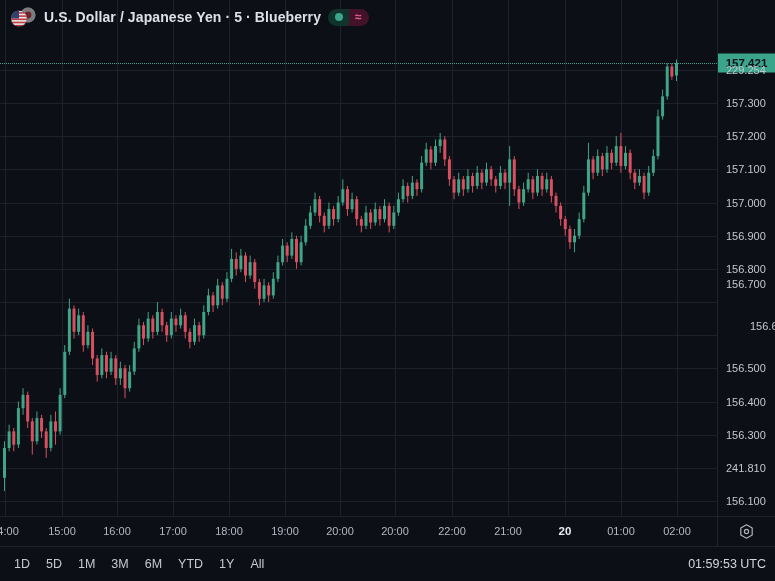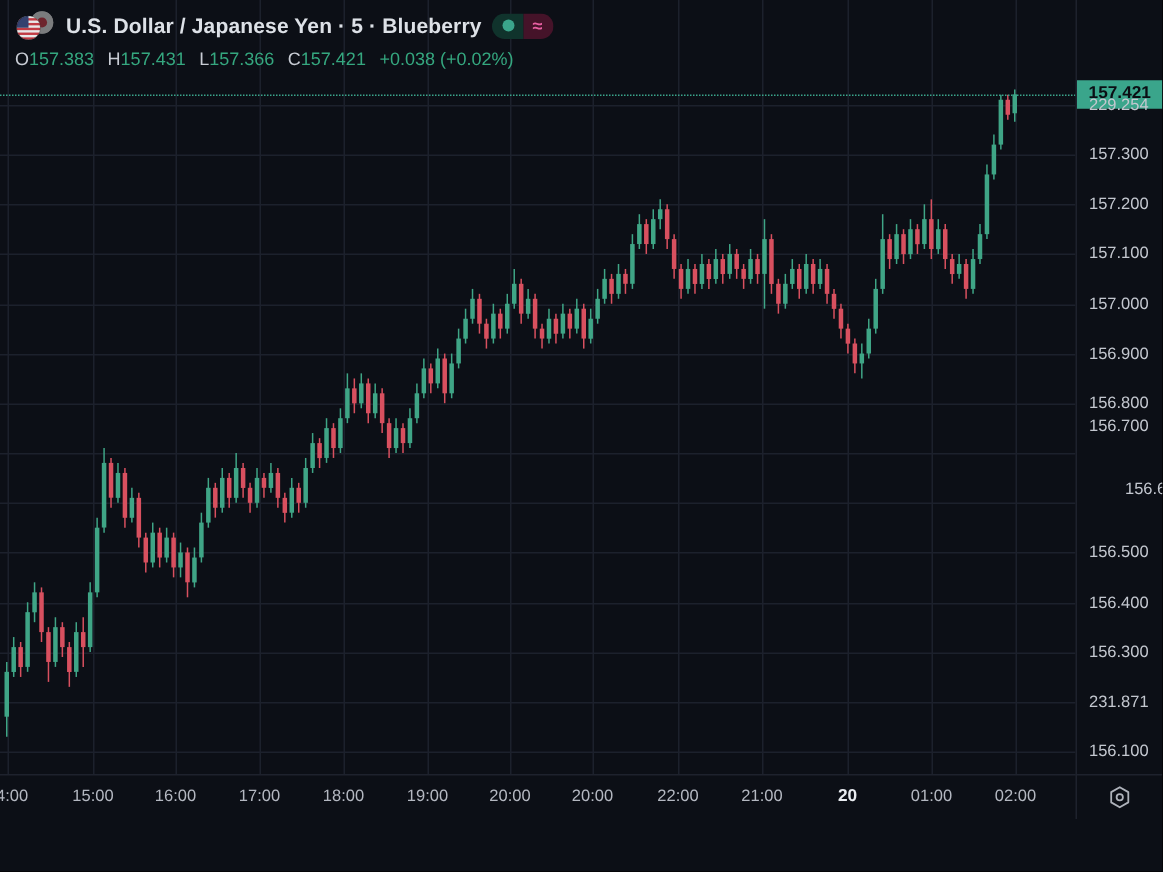--- a/index.html
+++ b/index.html
@@ -414,45 +414,38 @@
         <span class="title">U.S. Dollar / Japanese Yen · 5 · Blueberry</span>
         <span class="badge">
           <span class="seg1">
               <span class="dot"></span>
             </span>
           <span class="seg2">
               <span class="approx">≈</span>
             </span>
         </span>
       </div>
-      <div class="ohlc-row">
-        <span><span class="lab">O</span><span class="val">157.383</span></span>
-        <span><span class="lab">H</span><span class="val">157.431</span></span>
-        <span><span class="lab">L</span><span class="val">157.366</span></span>
-        <span><span class="lab">C</span><span class="val">157.421</span></span>
-        <span class="val">+0.038 (+0.02%)</span>
-      </div>
     </div>
   </div>
 
   <div class="paxis" id="paxis">
     <div class="price-tag" id="price-tag" style="top: 62.8683px;">157.421</div>
   <div class="p-label" style="top: 69.8333px;">229.254</div>
       <div class="p-label" style="top: 103px;">157.300</div>
       <div class="p-label" style="top: 136.167px;">157.200</div>
       <div class="p-label" style="top: 169.333px;">157.100</div>
       <div class="p-label" style="top: 202.5px;">157.000</div>
       <div class="p-label" style="top: 235.667px;">156.900</div>
       <div class="p-label" style="top: 268.833px; text-align: right;">156.800</div>
       <div class="p-label" style="top: 284px;">156.700</div>
       <div class="p-label" style="top: 326px; margin-left: 24px;">156.600</div>
       <div class="p-label" style="top: 368.334px;">156.500</div>
       <div class="p-label" style="top: 401.5px;">156.400</div>
       <div class="p-label" style="top: 434.667px;">156.300</div>
-      <div class="p-label" style="top: 467.834px;">231.871</div>
+      <div class="p-label" style="top: 467.834px;">241.810</div>
       <div class="p-label" style="top: 501px;">156.100</div>
     </div>
 
   <div class="taxis" id="taxis">
       <div class="t-label" style="left: 5px;">14:00</div>
       <div class="t-label" style="left: 62px;">15:00</div>
       <div class="t-label" style="left: 117px;">16:00</div>
       <div class="t-label" style="left: 173px;">17:00</div>
       <div class="t-label" style="left: 229px;">18:00</div>
       <div class="t-label" style="left: 285px;">19:00</div>
@@ -465,14 +458,27 @@
       <div class="t-label" style="left: 677px;">02:00</div>
     </div>
 
   <div class="corner">
     <svg width="17" height="17" viewBox="0 0 17 17">
       <polygon points="8.5,1.8 14.2,5.1 14.2,11.9 8.5,15.2 2.8,11.9 2.8,5.1" fill="none" stroke="#aeb2ba" stroke-width="1.2" stroke-linejoin="round"></polygon>
       <circle cx="8.5" cy="8.5" r="2.1" fill="none" stroke="#aeb2ba" stroke-width="1.2"></circle>
     </svg>
   </div>
 
+  <div class="toolbar">
+    <div class="ranges" id="ranges">
+        <span class="range-btn">1D</span>
+        <span class="range-btn">5D</span>
+        <span class="range-btn">1M</span>
+        <span class="range-btn">3M</span>
+        <span class="range-btn">6M</span>
+        <span class="range-btn">YTD</span>
+        <span class="range-btn">1Y</span>
+        <span class="range-btn">All</span>
+      </div>
+    <div class="clock">01:59:53 UTC</div>
+  </div>
 
 </div>
 
 </body></html>

